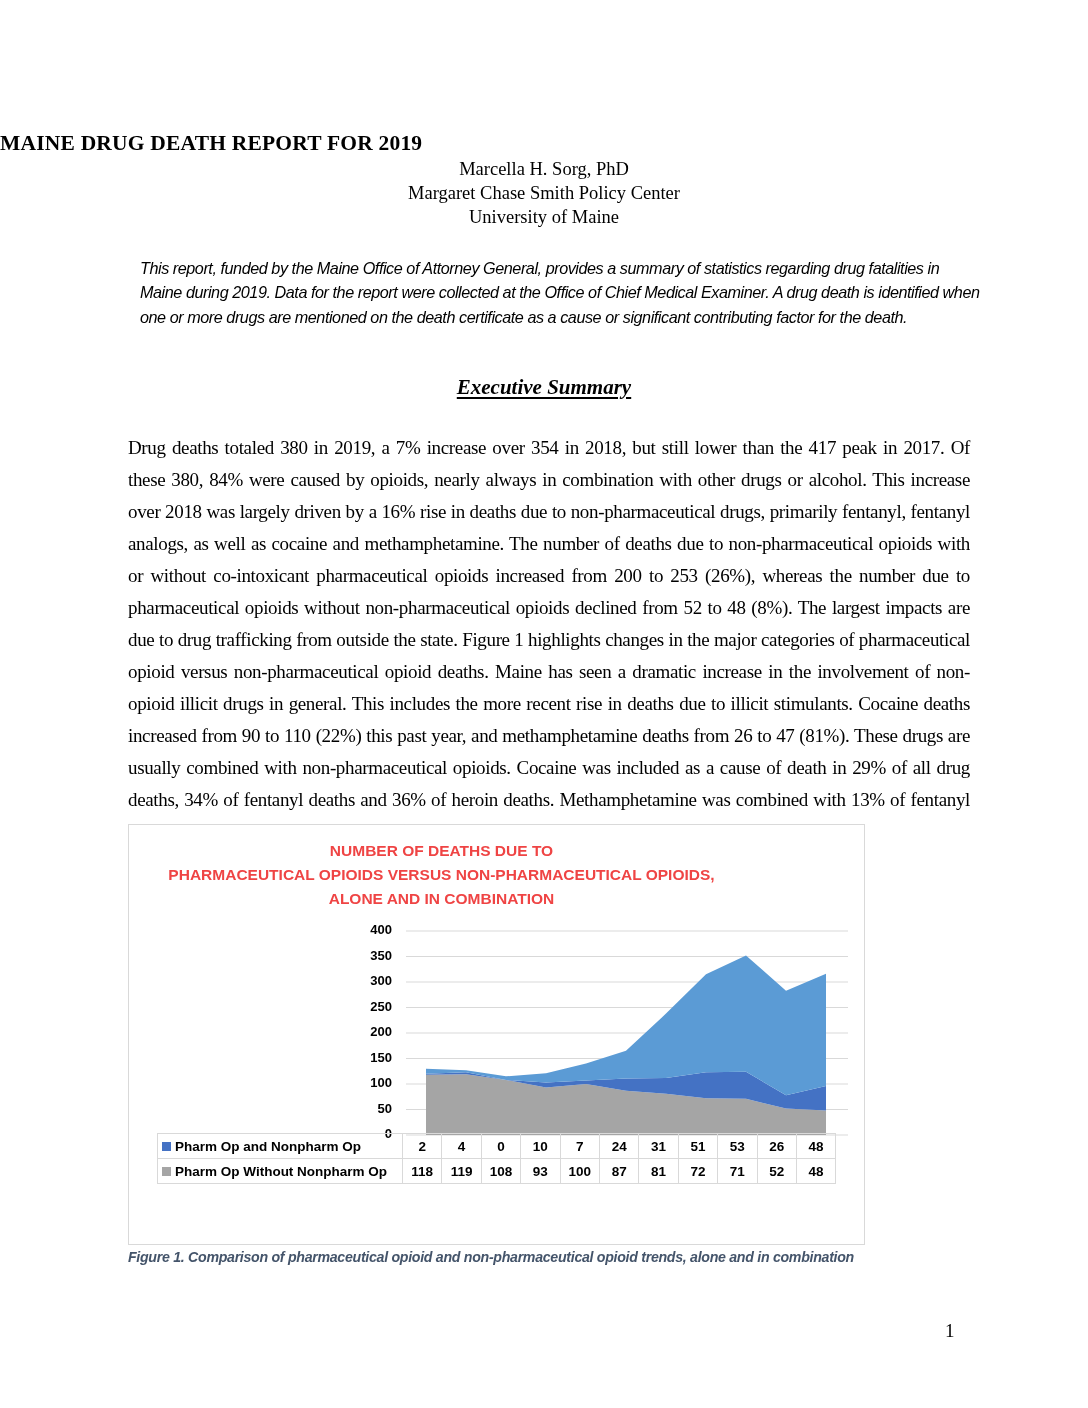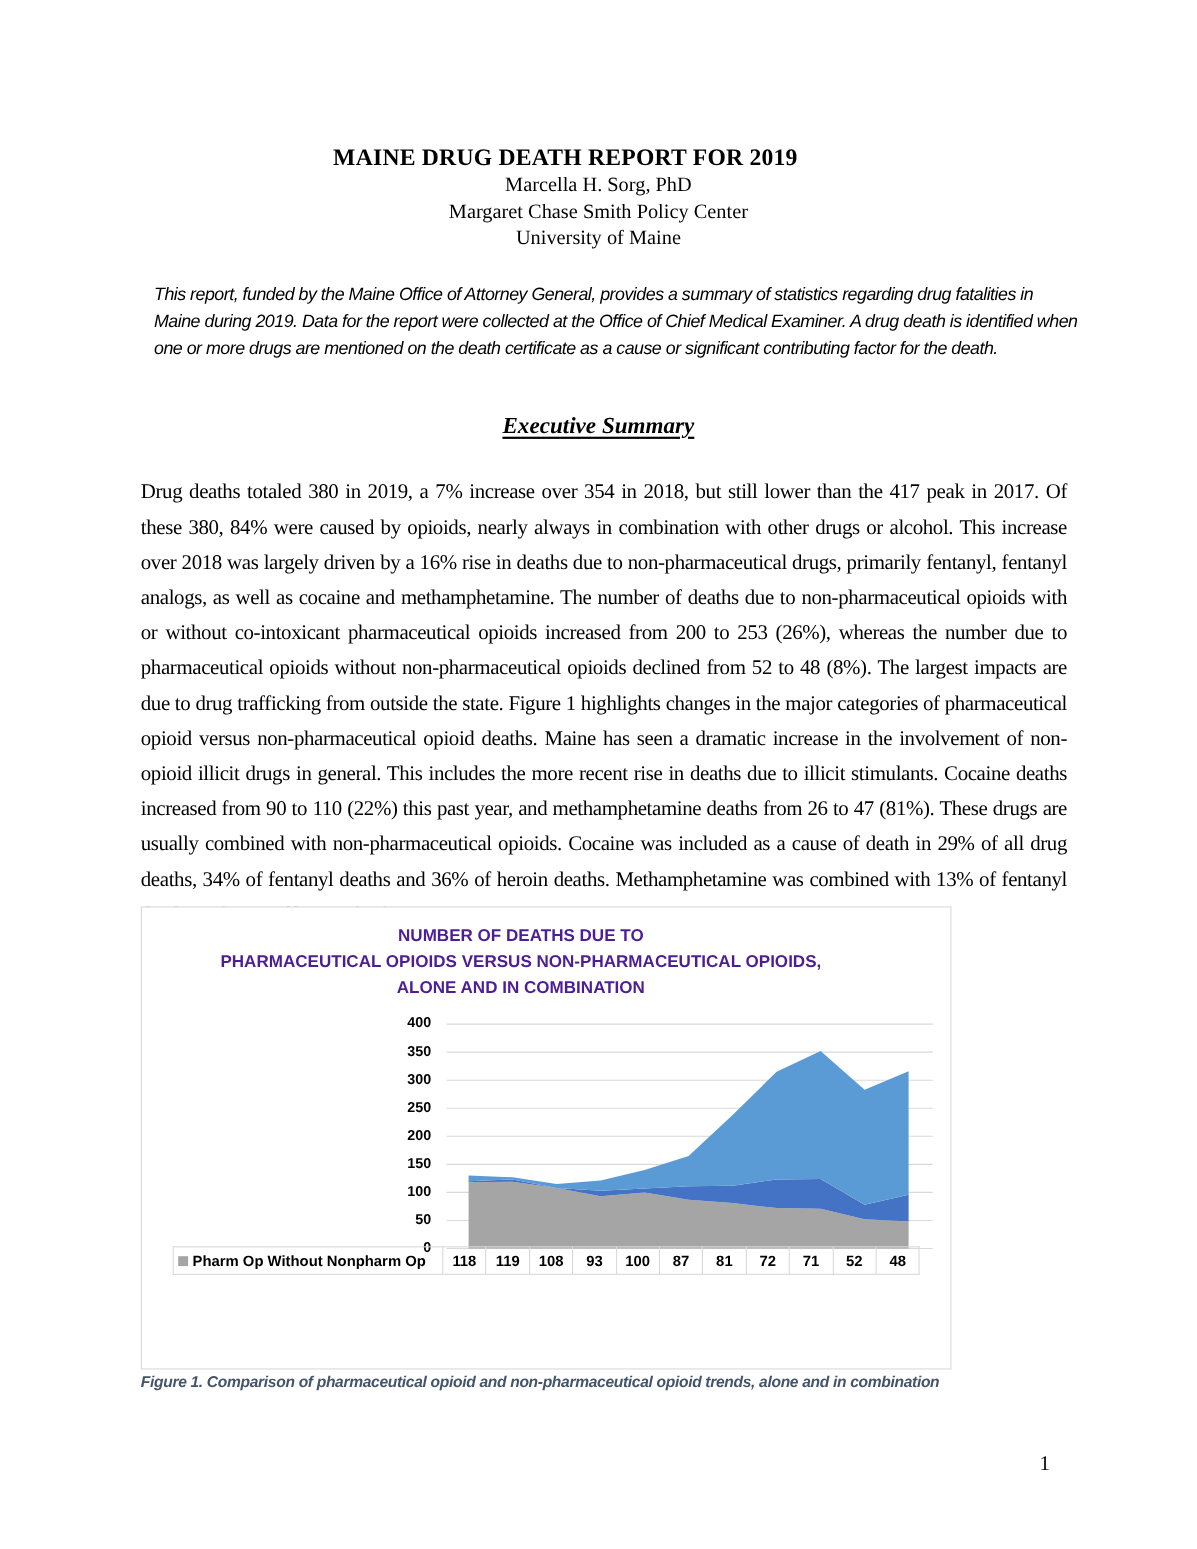--- a/index.html
+++ b/index.html
@@ -1,40 +1,40 @@
 <!DOCTYPE html>
 <html><head>
 <meta charset="utf-8">
 <style>
   html, body { margin: 0; padding: 0; background: #ffffff; }
   body { width: 1088px; height: 1408px; position: relative; overflow: hidden; }
   .page { position: absolute; left: 0; top: 0; width: 1088px; height: 1408px; }
 
-  .title { position: absolute; left: 0; width: 1028px; top: 131px; text-align: center;
+  .title { position: absolute; left: 0; width: 1028px; top: 131px; 
     font-family: "Liberation Serif", serif; font-weight: bold; font-size: 21.5px; color: #000; letter-spacing: 0.2px; }
   .subline { position: absolute; left: 0; width: 1088px; text-align: center;
     font-family: "Liberation Serif", serif; font-size: 18.5px; color: #000; }
   .sub1 { top: 159px; } .sub2 { top: 183px; } .sub3 { top: 207px; }
 
   .intro { position: absolute; left: 140px; top: 256px; width: 840px;
     font-family: "Liberation Sans", sans-serif; font-style: italic; font-size: 16.2px; line-height: 24.3px; color: #000;
     letter-spacing: -0.45px; }
 
   .exec { position: absolute; left: 0; width: 1088px; top: 375px; text-align: center;
     font-family: "Liberation Serif", serif; font-weight: bold; font-size: 21px; color: #000; font-style: italic; }
   .exec span { text-decoration: underline; text-underline-offset: 3px; text-decoration-thickness: 2px; }
 
   .body { position: absolute; left: 128px; top: 432px; width: 842px;
     font-family: "Liberation Serif", serif; font-size: 19px; line-height: 32px; color: #000;
     letter-spacing: -0.35px; text-align: justify; }
 
   .chart-frame { position: absolute; left: 128px; top: 824px; width: 737px; height: 421px;
     border: 1.5px solid #d9d9d9; box-sizing: border-box; background: #fff; }
   .chart-title { position: absolute; left: 128px; width: 627px; top: 839px; text-align: center;
-    font-family: "Liberation Sans", sans-serif; font-weight: bold; font-size: 15.5px; line-height: 23.8px; color: #4c1d95; padding-left: 32px; }
+    font-family: "Liberation Sans", sans-serif; font-weight: bold; font-size: 15.5px; line-height: 23.8px; color: #ef4444; }
 
   .ytick { position: absolute; left: 350px; width: 42px; text-align: right;
     font-family: "Liberation Sans", sans-serif; font-weight: bold; font-size: 13px; color: #000; }
 
   svg.plot { position: absolute; left: 0; top: 0; }
 
   table.dt { position: absolute; left: 157px; top: 1133px; border-collapse: collapse;
     font-family: "Liberation Sans", sans-serif; font-weight: bold; font-size: 13.5px; color: #000; }
   table.dt td { border: 1.5px solid #d9d9d9; height: 24px; padding: 0; text-align: center; }
   table.dt td.lbl { text-align: left; padding-left: 4px; width: 240px; white-space: nowrap; }
@@ -95,20 +95,34 @@
     <g id="areas">
         <path d="M426,1074.82 L466,1074.31 L506,1079.92 L546,1087.57 L586,1084 L626,1090.63 L666,1093.69 L706,1098.28 L746,1098.79 L786,1108.48 L826,1110.52 L826,1135 L786,1135 L746,1135 L706,1135 L666,1135 L626,1135 L586,1135 L546,1135 L506,1135 L466,1135 L426,1135 Z" fill="#a5a5a5"></path>
         <path d="M426,1073.8 L466,1072.27 L506,1079.92 L546,1082.47 L586,1080.43 L626,1078.39 L666,1077.88 L706,1072.27 L746,1071.76 L786,1095.22 L826,1086.04 L826,1110.52 L786,1108.48 L746,1098.79 L706,1098.28 L666,1093.69 L626,1090.63 L586,1084 L546,1087.57 L506,1079.92 L466,1074.31 L426,1074.82 Z" fill="#4472c4"></path>
         <path d="M426,1068.7 L466,1070.23 L506,1076.35 L546,1073.29 L586,1063.6 L626,1050.85 L666,1013.62 L706,974.35 L746,955.48 L786,990.67 L826,973.84 L826,1086.04 L786,1095.22 L746,1071.76 L706,1072.27 L666,1077.88 L626,1078.39 L586,1080.43 L546,1082.47 L506,1079.92 L466,1072.27 L426,1073.8 Z" fill="#5b9bd5"></path>
       </g>
   </svg>
 
   <table class="dt">
     <tbody>
     <tr>
+      <td class="lbl"><span class="swatch" style="background:#4472c4"></span><span>Pharm Op and Nonpharm Op</span></td>
+      <td class="num">2</td>
+      <td class="num">4</td>
+      <td class="num">0</td>
+      <td class="num">10</td>
+      <td class="num">7</td>
+      <td class="num">24</td>
+      <td class="num">31</td>
+      <td class="num">51</td>
+      <td class="num">53</td>
+      <td class="num">26</td>
+      <td class="num">48</td>
+    </tr>
+    <tr>
       <td class="lbl"><span class="swatch" style="background:#a5a5a5"></span><span>Pharm Op Without Nonpharm Op</span></td>
       <td class="num">118</td>
       <td class="num">119</td>
       <td class="num">108</td>
       <td class="num">93</td>
       <td class="num">100</td>
       <td class="num">87</td>
       <td class="num">81</td>
       <td class="num">72</td>
       <td class="num">71</td>

